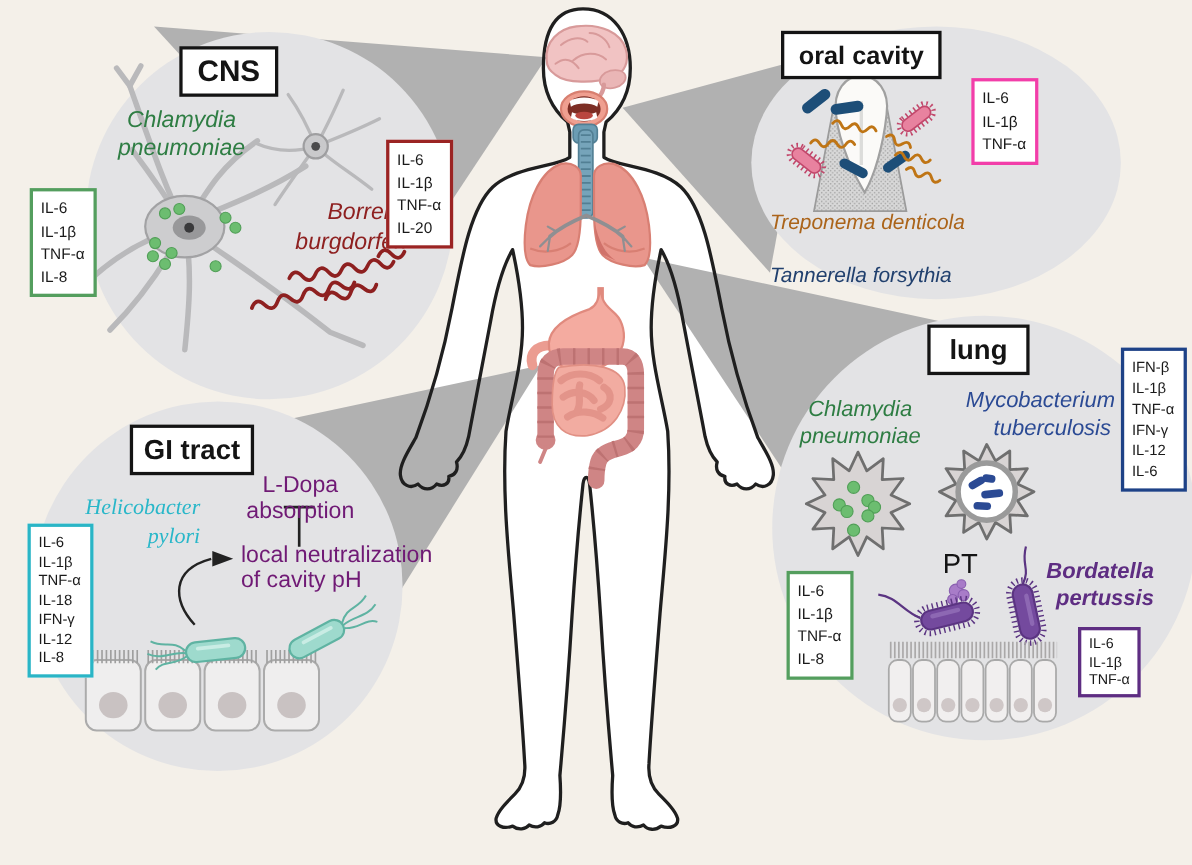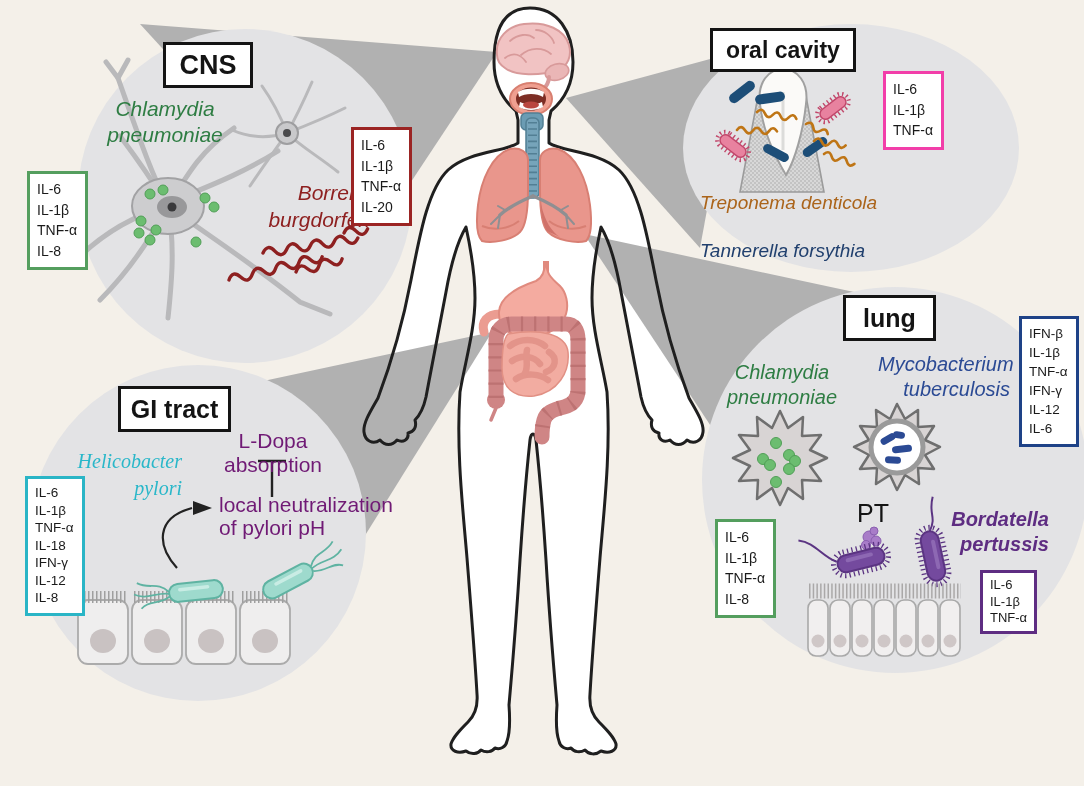--- a/index.html
+++ b/index.html
@@ -360,21 +360,21 @@
 pylori</div>
 <div class="pathogen" id="p-lung-chlam">Chlamydia
 pneumoniae</div>
 <div class="pathogen" id="p-lung-myco">Mycobacterium
 tuberculosis</div>
 <div class="pathogen" id="p-lung-bord">Bordatella
 pertussis</div>
 
 <div class="note" id="n-ldopa">L-Dopa absorption</div>
 <div class="note" id="n-neutral">local neutralization
-of pylori pH</div>
+of cavity pH</div>
 <div class="note" id="n-pt">PT</div>
 
 <div class="cyto-box" id="box-cns-neuron">
   <div>IL-6</div>
   <div>IL-1β</div>
   <div>TNF-α</div>
   <div>IL-8</div>
 </div>
 <div class="cyto-box" id="box-cns-borrelia">
   <div>IL-6</div>

